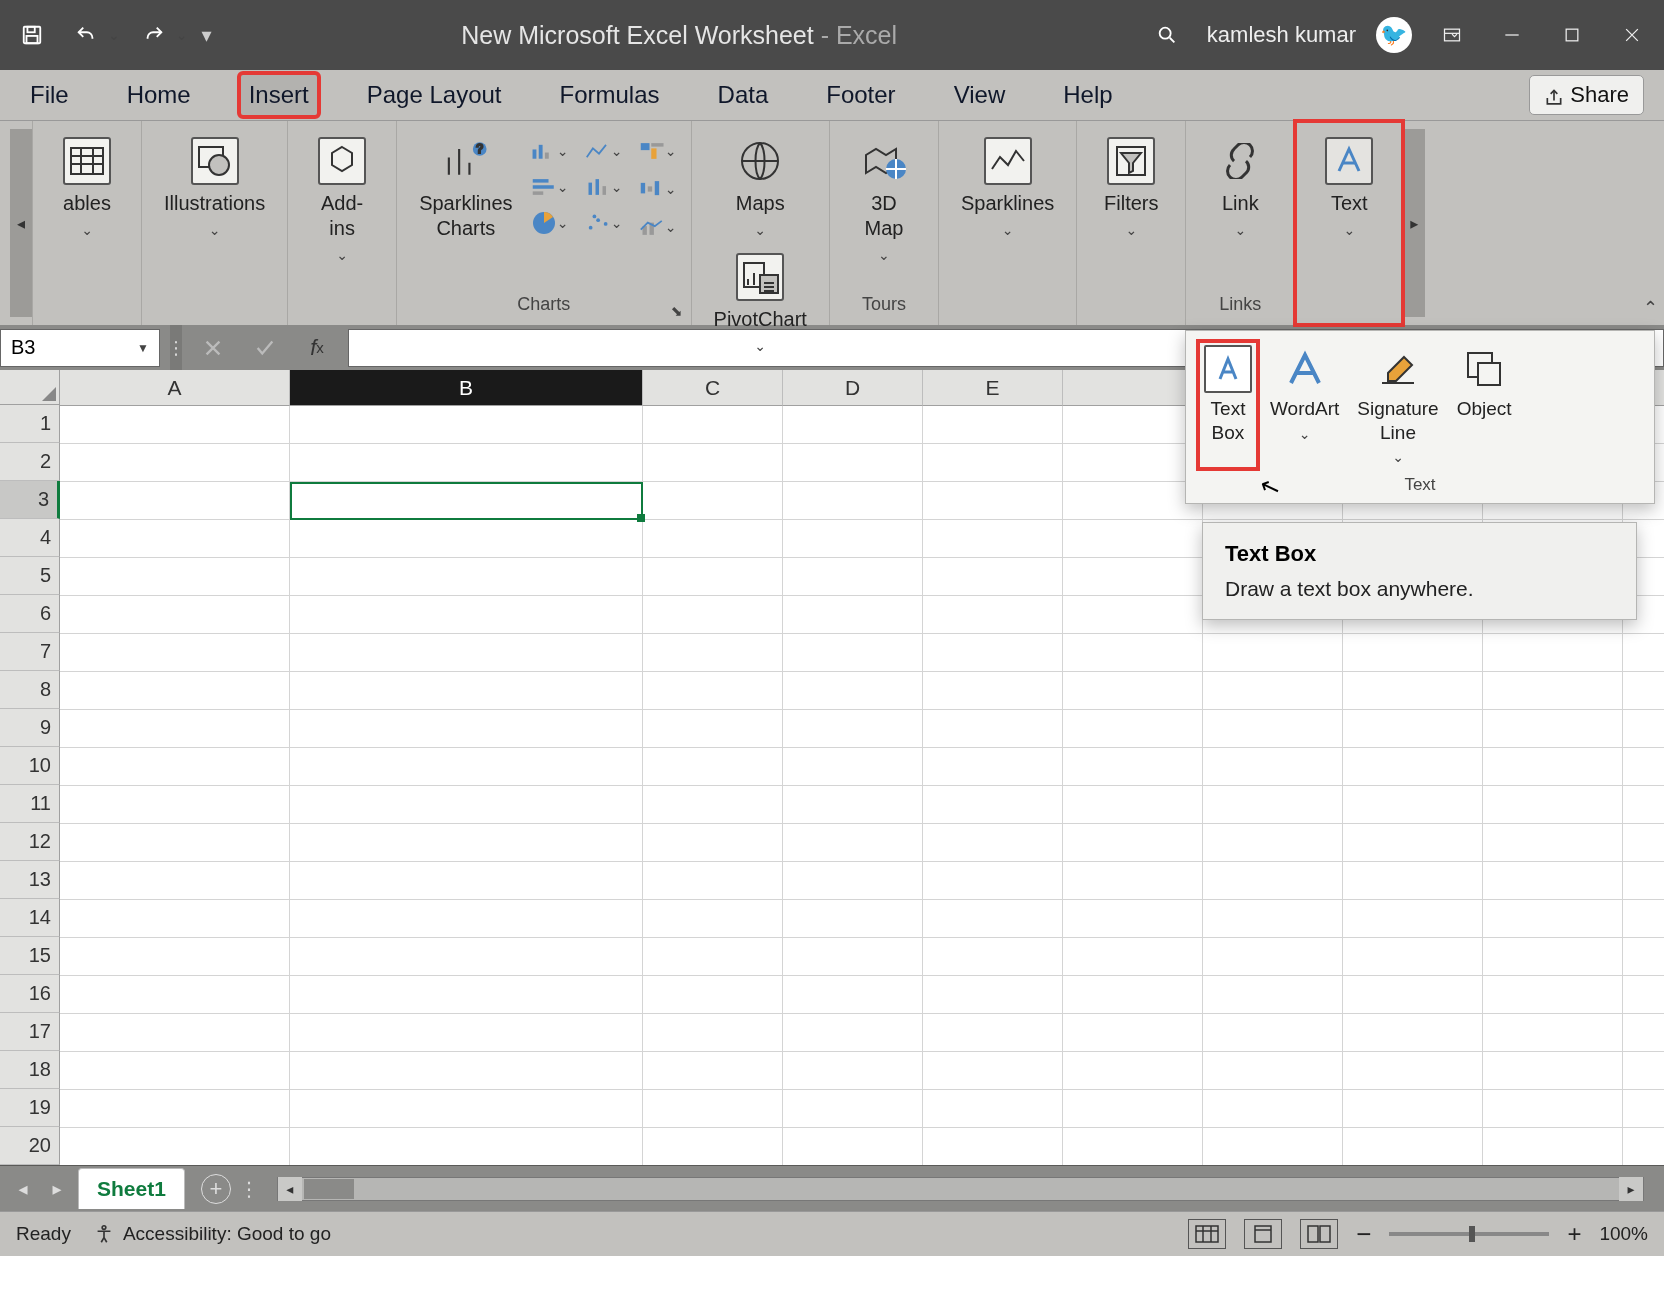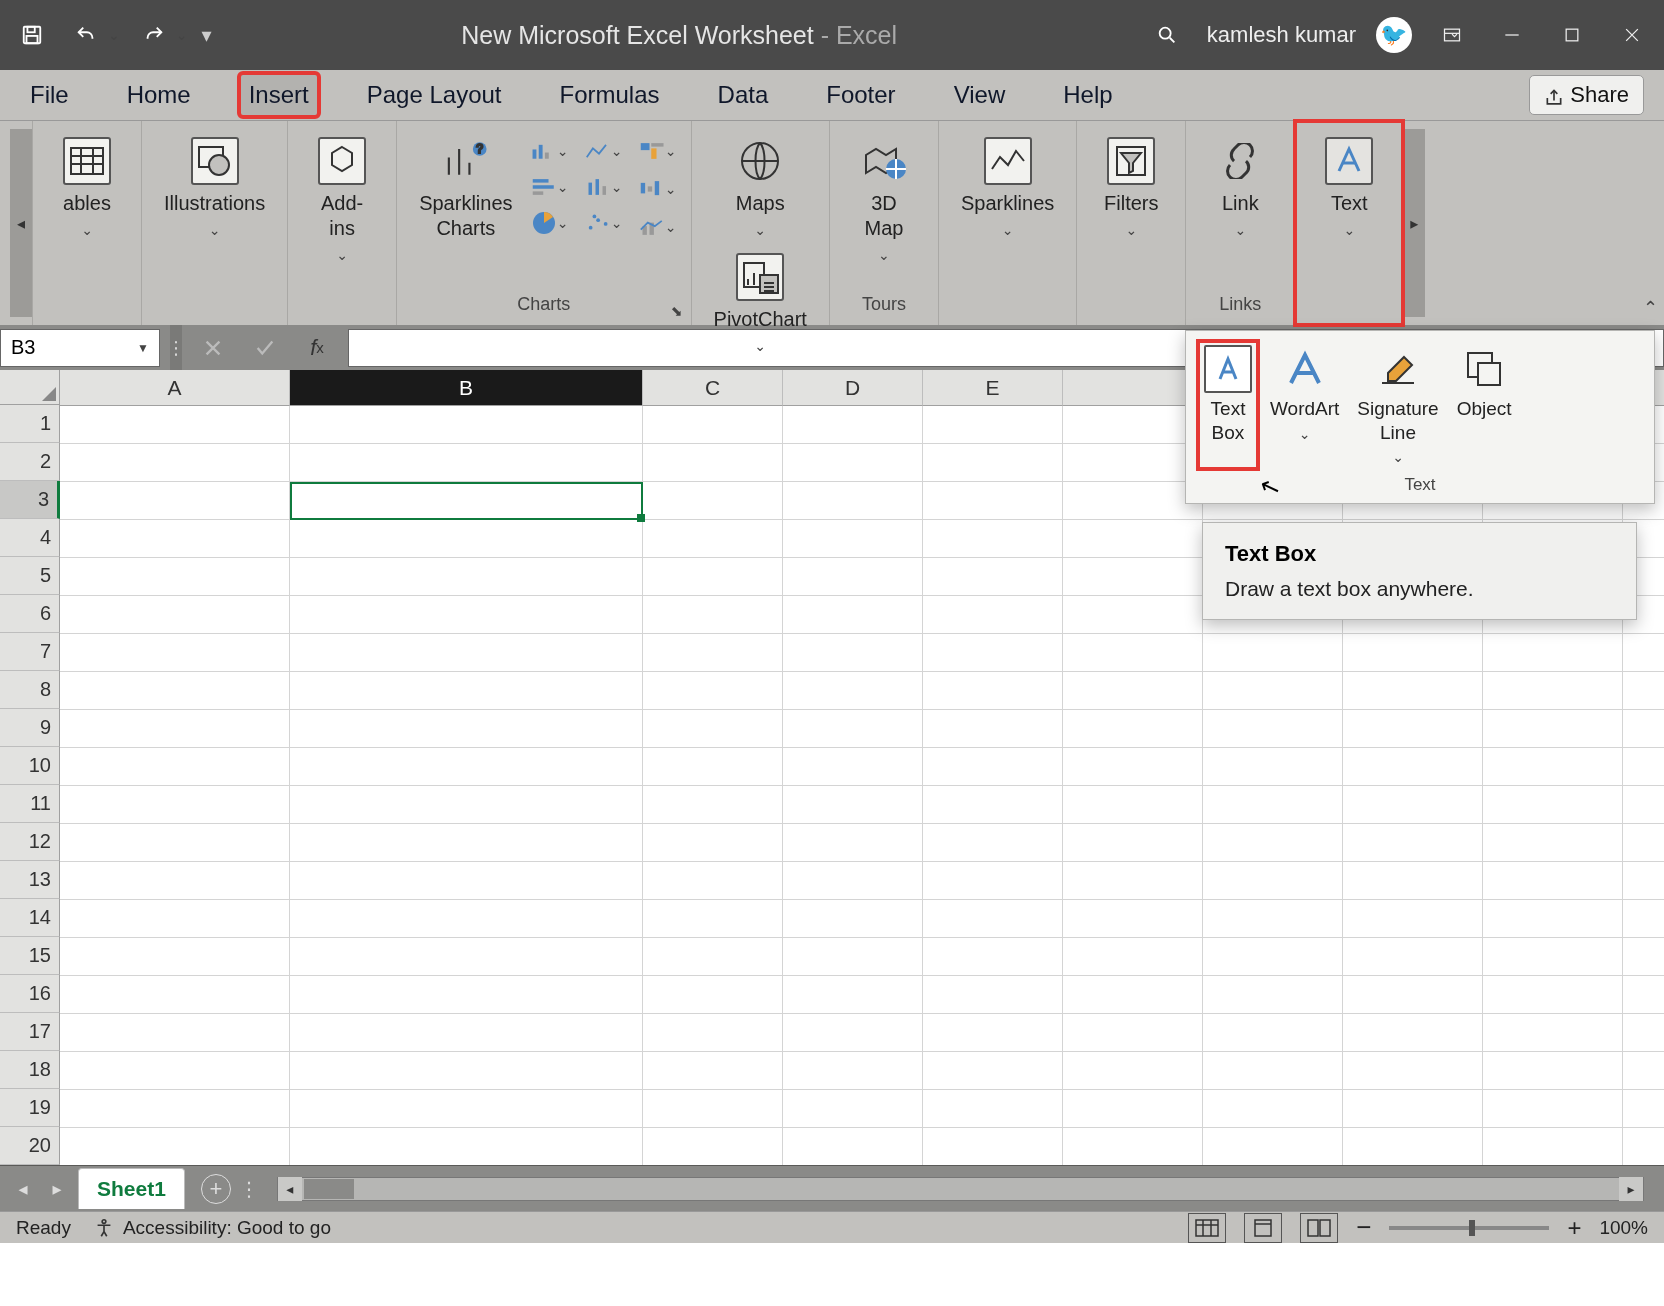--- a/index.html
+++ b/index.html
@@ -129,21 +129,21 @@
   border-radius: 4px 4px 0 0; font-weight: 600;
 }
 .sheet-new { width: 30px; height: 30px; border: 1.5px solid #ddd; border-radius: 50%; display: flex; align-items: center; justify-content: center; font-size: 22px; color: #ddd; margin-left: 8px; }
 .sheet-sep { margin-left: auto; color: #ddd; font-size: 20px; }
 .hscroll-track { flex: 1; height: 24px; background: #b6b6b4; margin: 0 10px; border: 1px solid #777; display: flex; align-items: center; }
 .hscroll-arrow { width: 24px; height: 24px; background: #c9c9c7; display: flex; align-items: center; justify-content: center; font-size: 14px; color: #333; }
 .hscroll-thumb { width: 50px; height: 20px; background: #8a8a88; margin-left: 2px; }
 
 
 .statusbar {
-  height: 32px; background: #c2c1be; display: flex; align-items: center; padding: 0 16px; gap: 22px;
+  height: 45px; background: #c2c1be; display: flex; align-items: center; padding: 0 16px; gap: 22px;
   font-size: 19px; color: #222; border-top: 1px solid #999;
 }
 .sb-right { margin-left: auto; display: flex; align-items: center; gap: 18px; }
 .sb-view { width: 38px; height: 30px; border: 1.5px solid #555; display: flex; align-items: center; justify-content: center; }
 .sb-slider { width: 160px; height: 4px; background: #888; position: relative; }
 .sb-slider::after { content: ''; position: absolute; left: 50%; top: -6px; width: 6px; height: 16px; background: #555; }
 </style>
 </head>
 <body>
 

